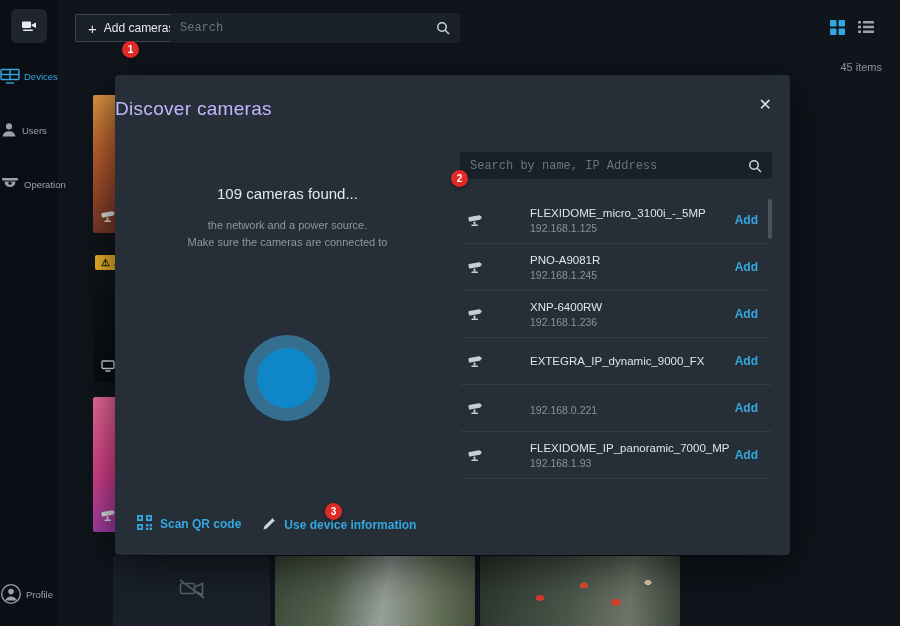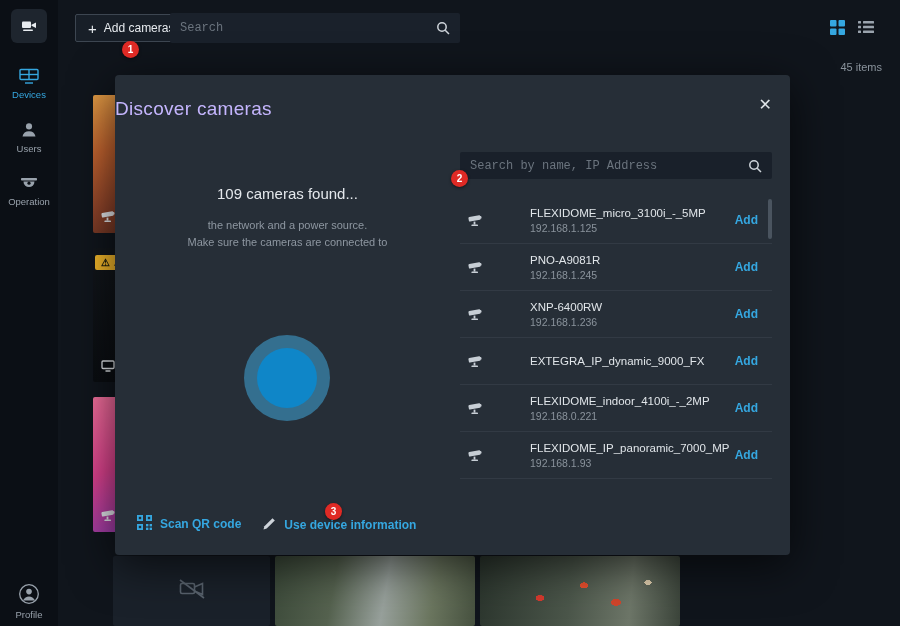--- a/index.html
+++ b/index.html
@@ -4,21 +4,21 @@
 <style>
   * { margin:0; padding:0; box-sizing:border-box; }
   html,body { width:900px; height:626px; overflow:hidden; background:#10151c;
     font-family:"Liberation Sans", sans-serif; }
   .app { position:relative; width:900px; height:626px; background:#10151c; overflow:hidden; }
 
   
   .sidebar { position:absolute; left:0; top:0; width:58px; height:626px; background:#0b0f15; z-index:10; }
   .logo { position:absolute; left:11px; top:9px; width:36px; height:34px; background:#1e252e;
     border-radius:6px; display:flex; align-items:center; justify-content:center; cursor:pointer; }
-  .nav-item { position:absolute; left:0; width:58px; display:flex; flex-direction:column;
+  .nav-item { position:absolute; left:0; width:58px; display:flex; flex-direction:row;
     align-items:center; gap:4px; color:#99a2ac; font-size:9.5px; cursor:pointer; }
   .nav-item.active { color:#35a7e0; }
   .nav-item svg { display:block; }
 
   
   .btn-add { position:absolute; left:75px; top:14px; height:28px; padding:0 12px; display:flex;
     align-items:center; gap:7px; background:#181f28; border:1px solid #3d4651; border-radius:2px;
     color:#e6eaee; font-size:12px; cursor:pointer; z-index:5; }
   .btn-add .plus { font-size:15px; line-height:1; color:#e6eaee; }
   .search-box { position:absolute; background:#1a212b; border-radius:2px; display:flex;
@@ -354,21 +354,20 @@
             <svg width="16" height="13" viewBox="0 0 16 13" fill="currentColor">
               <g transform="rotate(-10 7 4)">
                 <rect x="0.5" y="2" width="12" height="4.6" rx="1"></rect>
                 <rect x="10.5" y="3" width="3" height="2.6" rx="0.6"></rect>
               </g>
               <rect x="5.6" y="7.6" width="1.8" height="3"></rect>
               <rect x="3.4" y="10.6" width="6.6" height="1.5" rx="0.7"></rect>
             </svg>
           </span>
         <div class="cam-text">
-            <div class="cam-name">FLEXIDOME_indoor_4100i_-_2MP</div>
             <div class="cam-ip">192.168.0.221</div>
           </div>
         <a class="cam-add">Add</a>
       </div>
       <div class="cam-row">
         <span class="cam-icon">
             <svg width="16" height="13" viewBox="0 0 16 13" fill="currentColor">
               <g transform="rotate(-10 7 4)">
                 <rect x="0.5" y="2" width="12" height="4.6" rx="1"></rect>
                 <rect x="10.5" y="3" width="3" height="2.6" rx="0.6"></rect>

